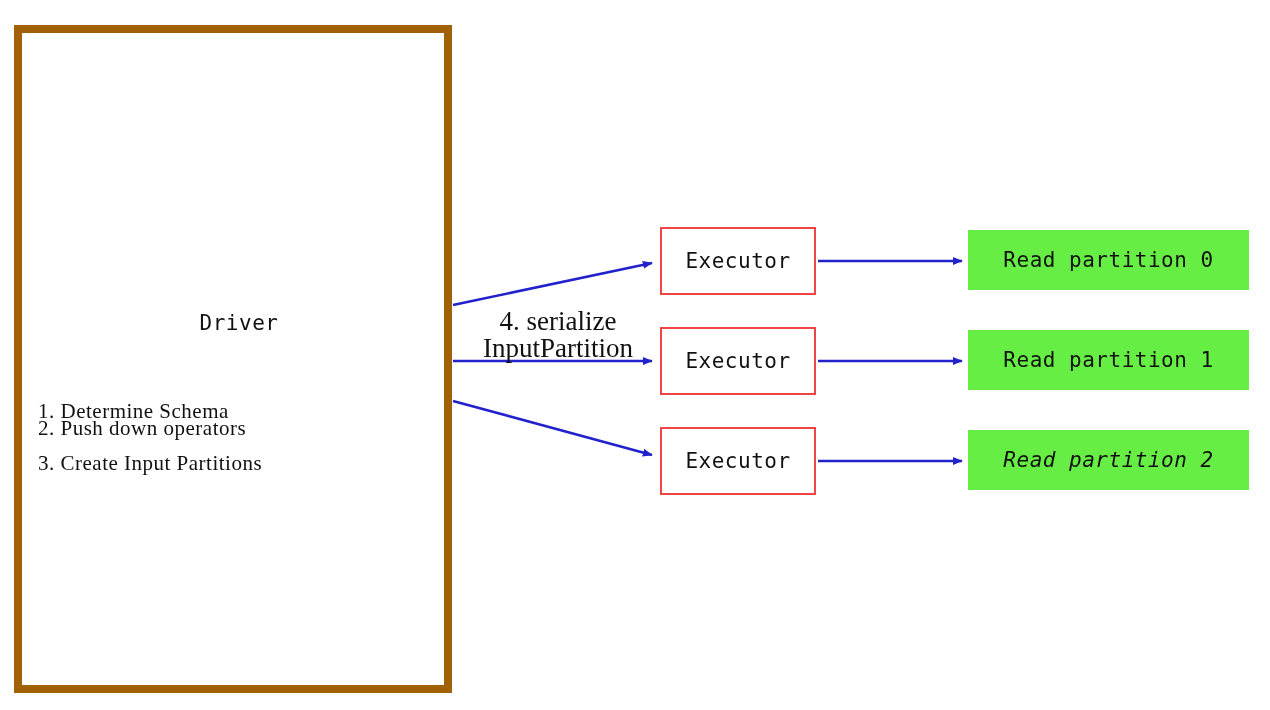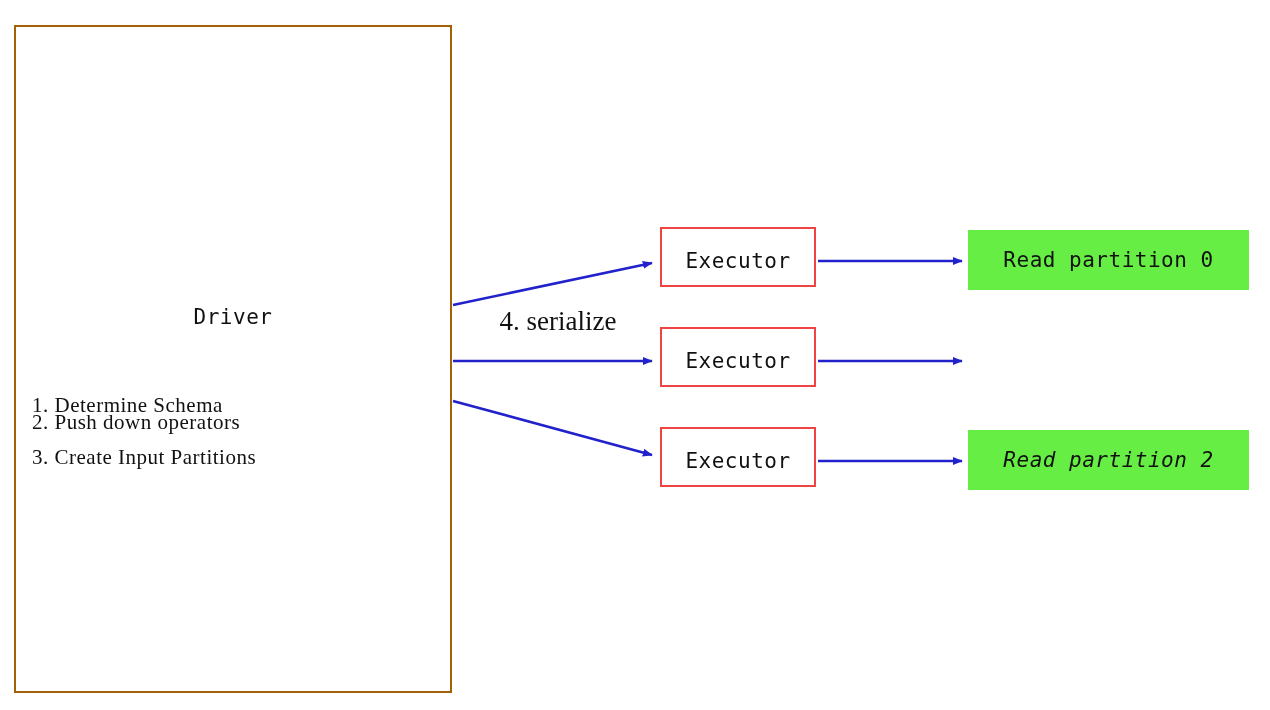--- a/index.html
+++ b/index.html
@@ -17,21 +17,21 @@
   }
   .box {
     position: absolute;
     box-sizing: border-box;
   }
   .driver-box {
     left: 14px;
     top: 25px;
     width: 438px;
     height: 668px;
-    border: 2px solid #a16207;
+    border: 8px solid #a16207;
     background: #ffffff;
   }
   .driver-title {
     position: absolute;
     left: 0;
     top: 278px;
     width: 434px;
     text-align: center;
     font-family: "DejaVu Sans Mono", "Liberation Mono", monospace;
     font-size: 21px;
@@ -44,21 +44,21 @@
     top: 365px;
     font-family: Liberation Serif, serif;
     font-size: 21px;
     line-height: 26px;
     color: #111111;
     letter-spacing: 0.5px;
     white-space: pre;
   }
   .executor-box {
     width: 156px;
-    height: 60px;
+    height: 68px;
     border: 2px solid #ee4444;
     background: #ffffff;
     left: 660px;
   }
   .executor-box .label {
     position: absolute;
     left: 0;
     top: 0;
     width: 152px;
     height: 64px;
@@ -144,20 +144,23 @@
   <div class="box executor-box exec-1">
     <div class="label">Executor</div>
   </div>
   <div class="box executor-box exec-2">
     <div class="label">Executor</div>
   </div>
 
   <div class="box partition-box part-0">
     <div class="label">Read partition 0</div>
   </div>
+  <div class="box partition-box part-1">
+    <div class="label">Read partition 1</div>
+  </div>
   <div class="box partition-box part-2">
     <div class="label">Read partition 2</div>
   </div>
 
   <svg class="arrows" viewBox="0 0 1270 710">
     <defs>
       <marker id="ah" markerWidth="10" markerHeight="8" refX="9.2" refY="4" orient="auto" markerUnits="userSpaceOnUse">
         <path d="M0,0 L10,4 L0,8 z" fill="#2222cc"></path>
       </marker>
     </defs>
@@ -170,16 +173,17 @@
 
     <line x1="818" y1="261" x2="962" y2="261" stroke="#2222cc" stroke-width="2.6" marker-end="url(#ah)"></line>
 
     <line x1="818" y1="361" x2="962" y2="361" stroke="#2222cc" stroke-width="2.6" marker-end="url(#ah)"></line>
 
     <line x1="818" y1="461" x2="962" y2="461" stroke="#2222cc" stroke-width="2.6" marker-end="url(#ah)"></line>
   </svg>
 
   <div class="arrow-label label-serialize">
     <div>4. serialize</div>
+    <div>InputPartition</div>
   </div>
 
 
 </div>
 
 </body></html>

